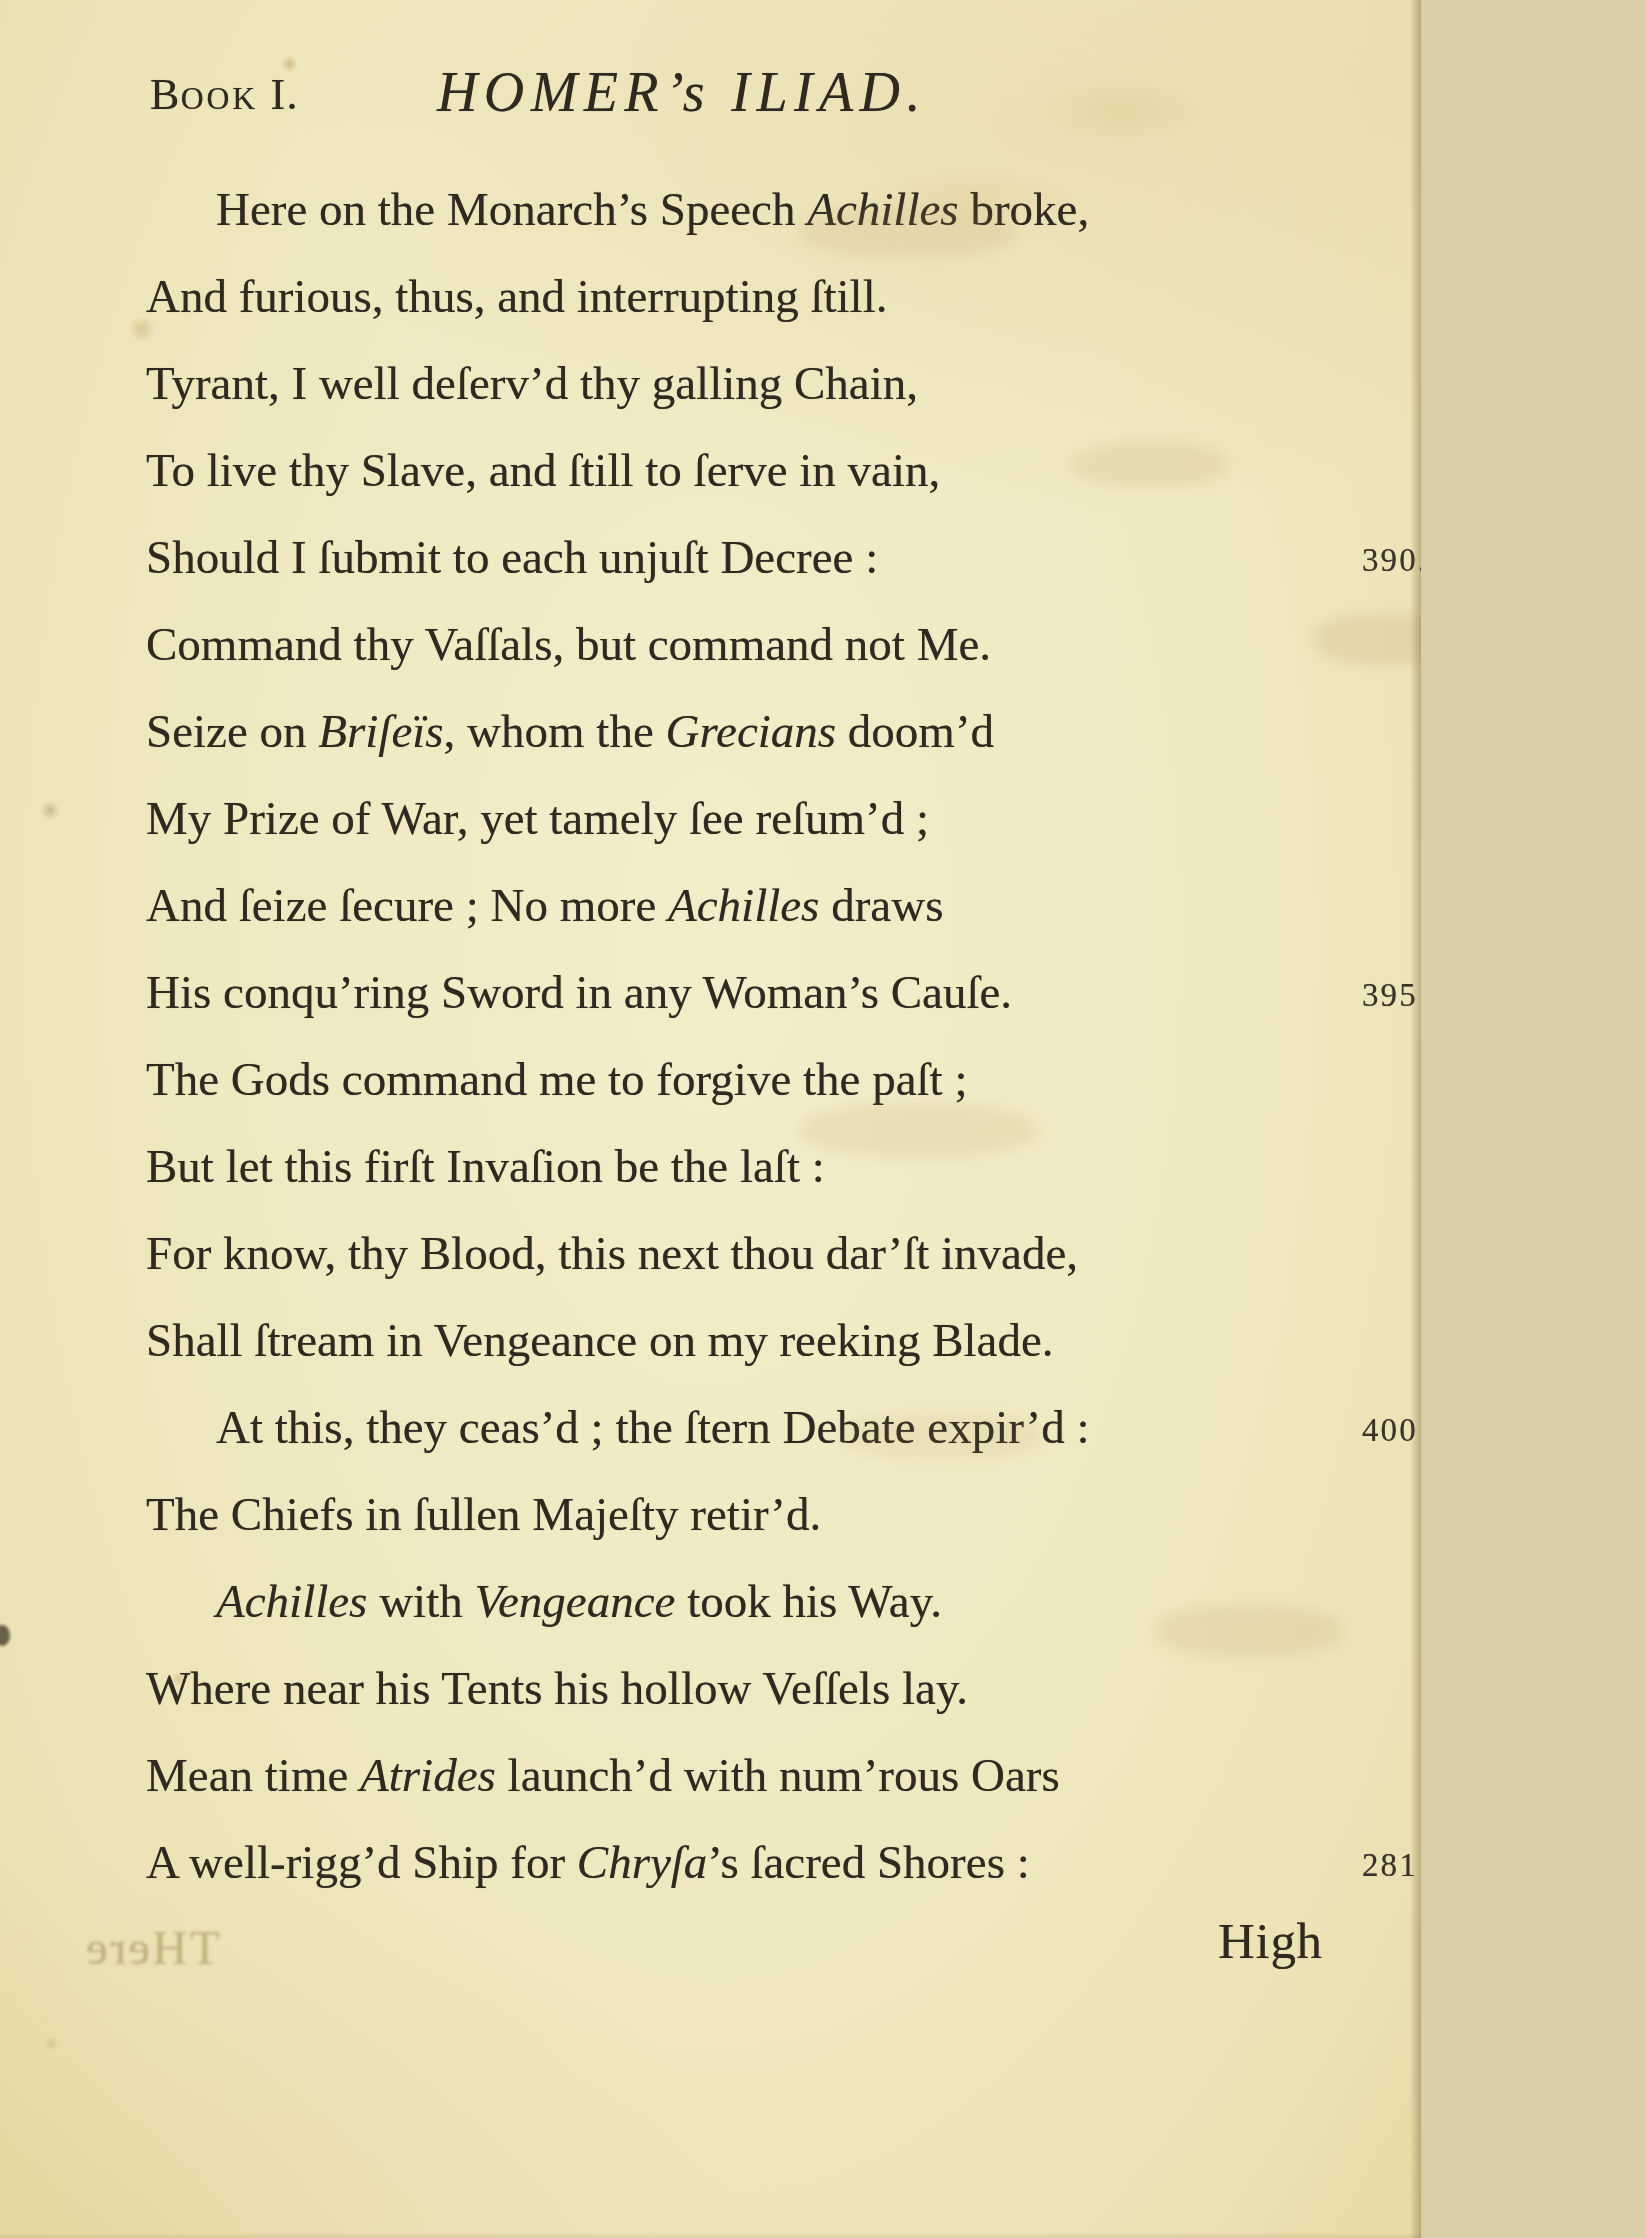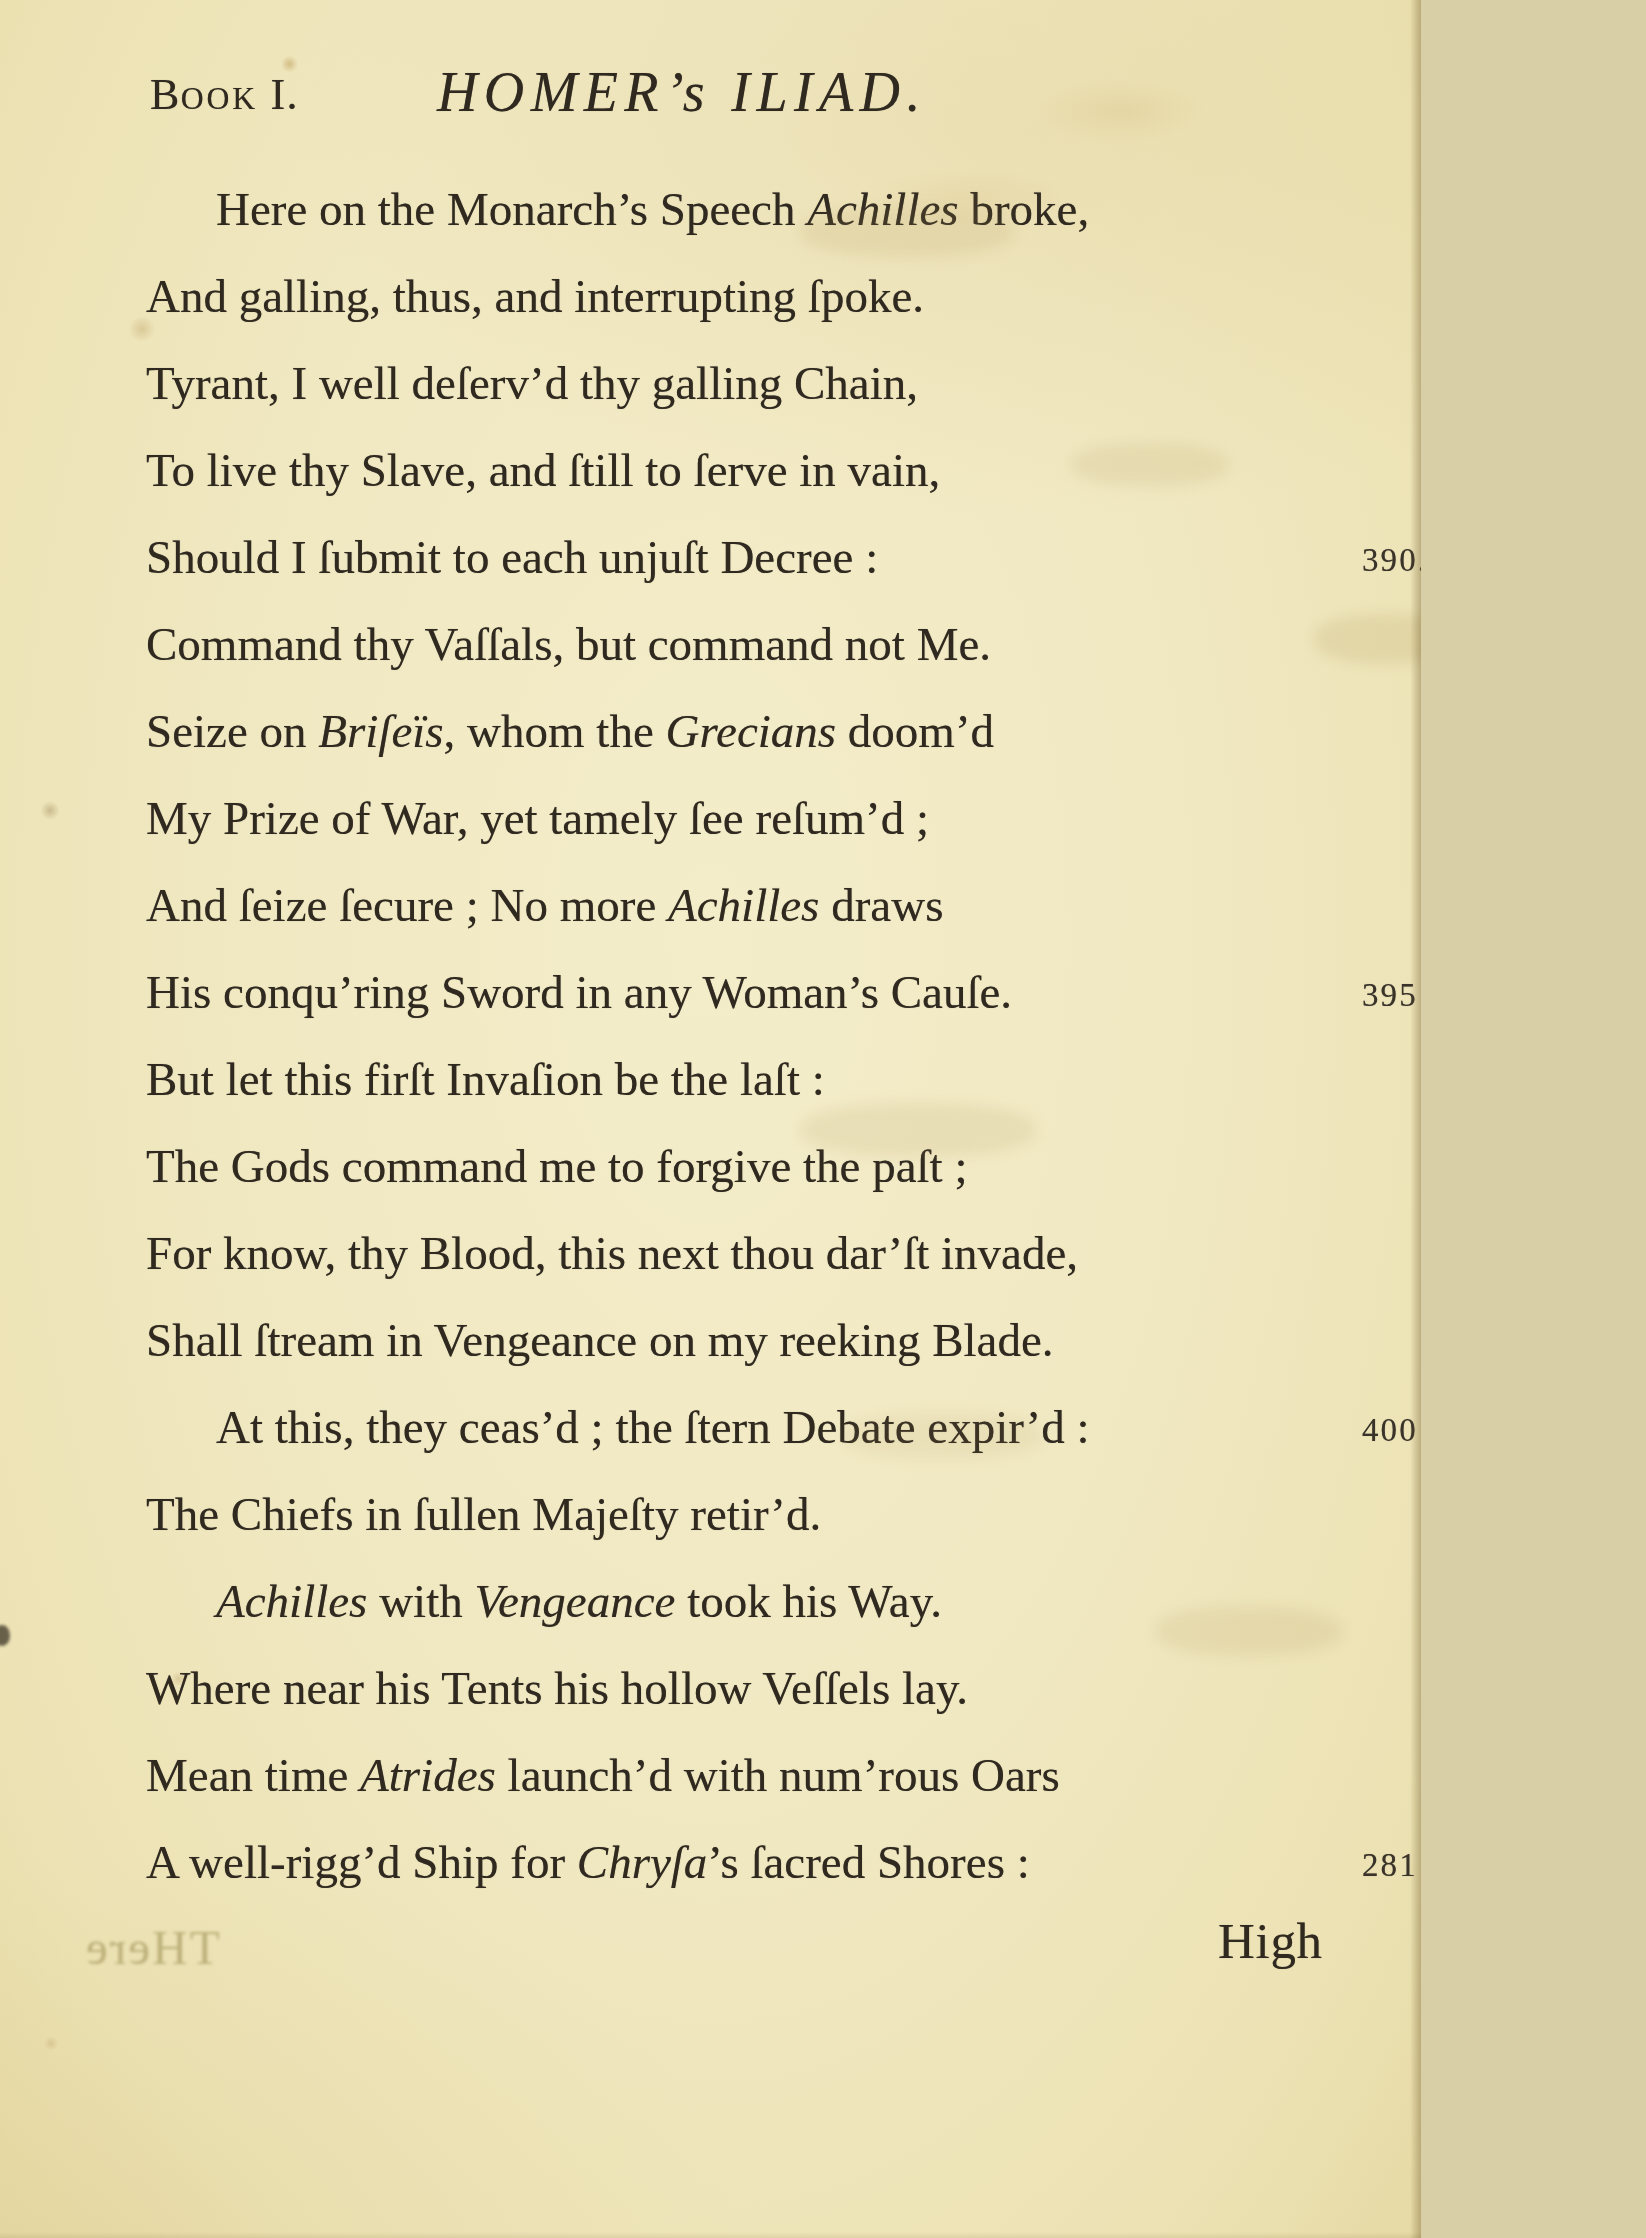--- a/index.html
+++ b/index.html
@@ -74,31 +74,31 @@
 <div class="page">
 
   <div class="book-label ink"><span>B</span><span class="sc">ook</span><span> I.</span></div>
 
   <div class="title ink">HOMER’s ILIAD.</div>
 
   <div class="page-number ink">21</div>
 
   <div class="poem ink" id="poem">
       <div class="line indent"><span class="rm">Here on the Monarch’s Speech </span><span class="it">Achilles</span><span class="rm"> broke,</span></div>
-      <div class="line"><span class="rm">And galling, thus, and interrupting ſpoke.</span></div>
+      <div class="line"><span class="rm">And furious, thus, and interrupting ſtill.</span></div>
       <div class="line"><span class="rm">Tyrant, I well deſerv’d thy galling Chain,</span></div>
       <div class="line"><span class="rm">To live thy Slave, and ſtill to ſerve in vain,</span></div>
       <div class="line"><span class="rm">Should I ſubmit to each unjuſt Decree :</span><span class="linenum">390.</span></div>
       <div class="line"><span class="rm">Command thy Vaſſals, but command not Me.</span></div>
       <div class="line"><span class="rm">Seize on </span><span class="it">Briſeïs</span><span class="rm">, whom the </span><span class="it">Grecians</span><span class="rm"> doom’d</span></div>
       <div class="line"><span class="rm">My Prize of War, yet tamely ſee reſum’d ;</span></div>
       <div class="line"><span class="rm">And ſeize ſecure ; No more </span><span class="it">Achilles</span><span class="rm"> draws</span></div>
       <div class="line"><span class="rm">His conqu’ring Sword in any Woman’s Cauſe.</span><span class="linenum">395</span></div>
+      <div class="line"><span class="rm">The Gods command me to forgive the paſt ;</span></div>
       <div class="line"><span class="rm">But let this firſt Invaſion be the laſt :</span></div>
-      <div class="line"><span class="rm">The Gods command me to forgive the paſt ;</span></div>
       <div class="line"><span class="rm">For know, thy Blood, this next thou dar’ſt invade,</span></div>
       <div class="line"><span class="rm">Shall ſtream in Vengeance on my reeking Blade.</span></div>
       <div class="line indent"><span class="rm">At this, they ceas’d ; the ſtern Debate expir’d :</span><span class="linenum">400</span></div>
       <div class="line"><span class="rm">The Chiefs in ſullen Majeſty retir’d.</span></div>
       <div class="line indent"><span class="it">Achilles</span><span class="rm"> with </span><span class="it">Vengeance</span><span class="rm"> took his Way.</span></div>
       <div class="line"><span class="rm">Where near his Tents his hollow Veſſels lay.</span></div>
       <div class="line"><span class="rm">Mean time </span><span class="it">Atrides</span><span class="rm"> launch’d with num’rous Oars</span></div>
       <div class="line"><span class="rm">A well-rigg’d Ship for </span><span class="it">Chryſa</span><span class="rm">’s ſacred Shores :</span><span class="linenum">281</span></div>
     </div>
 

